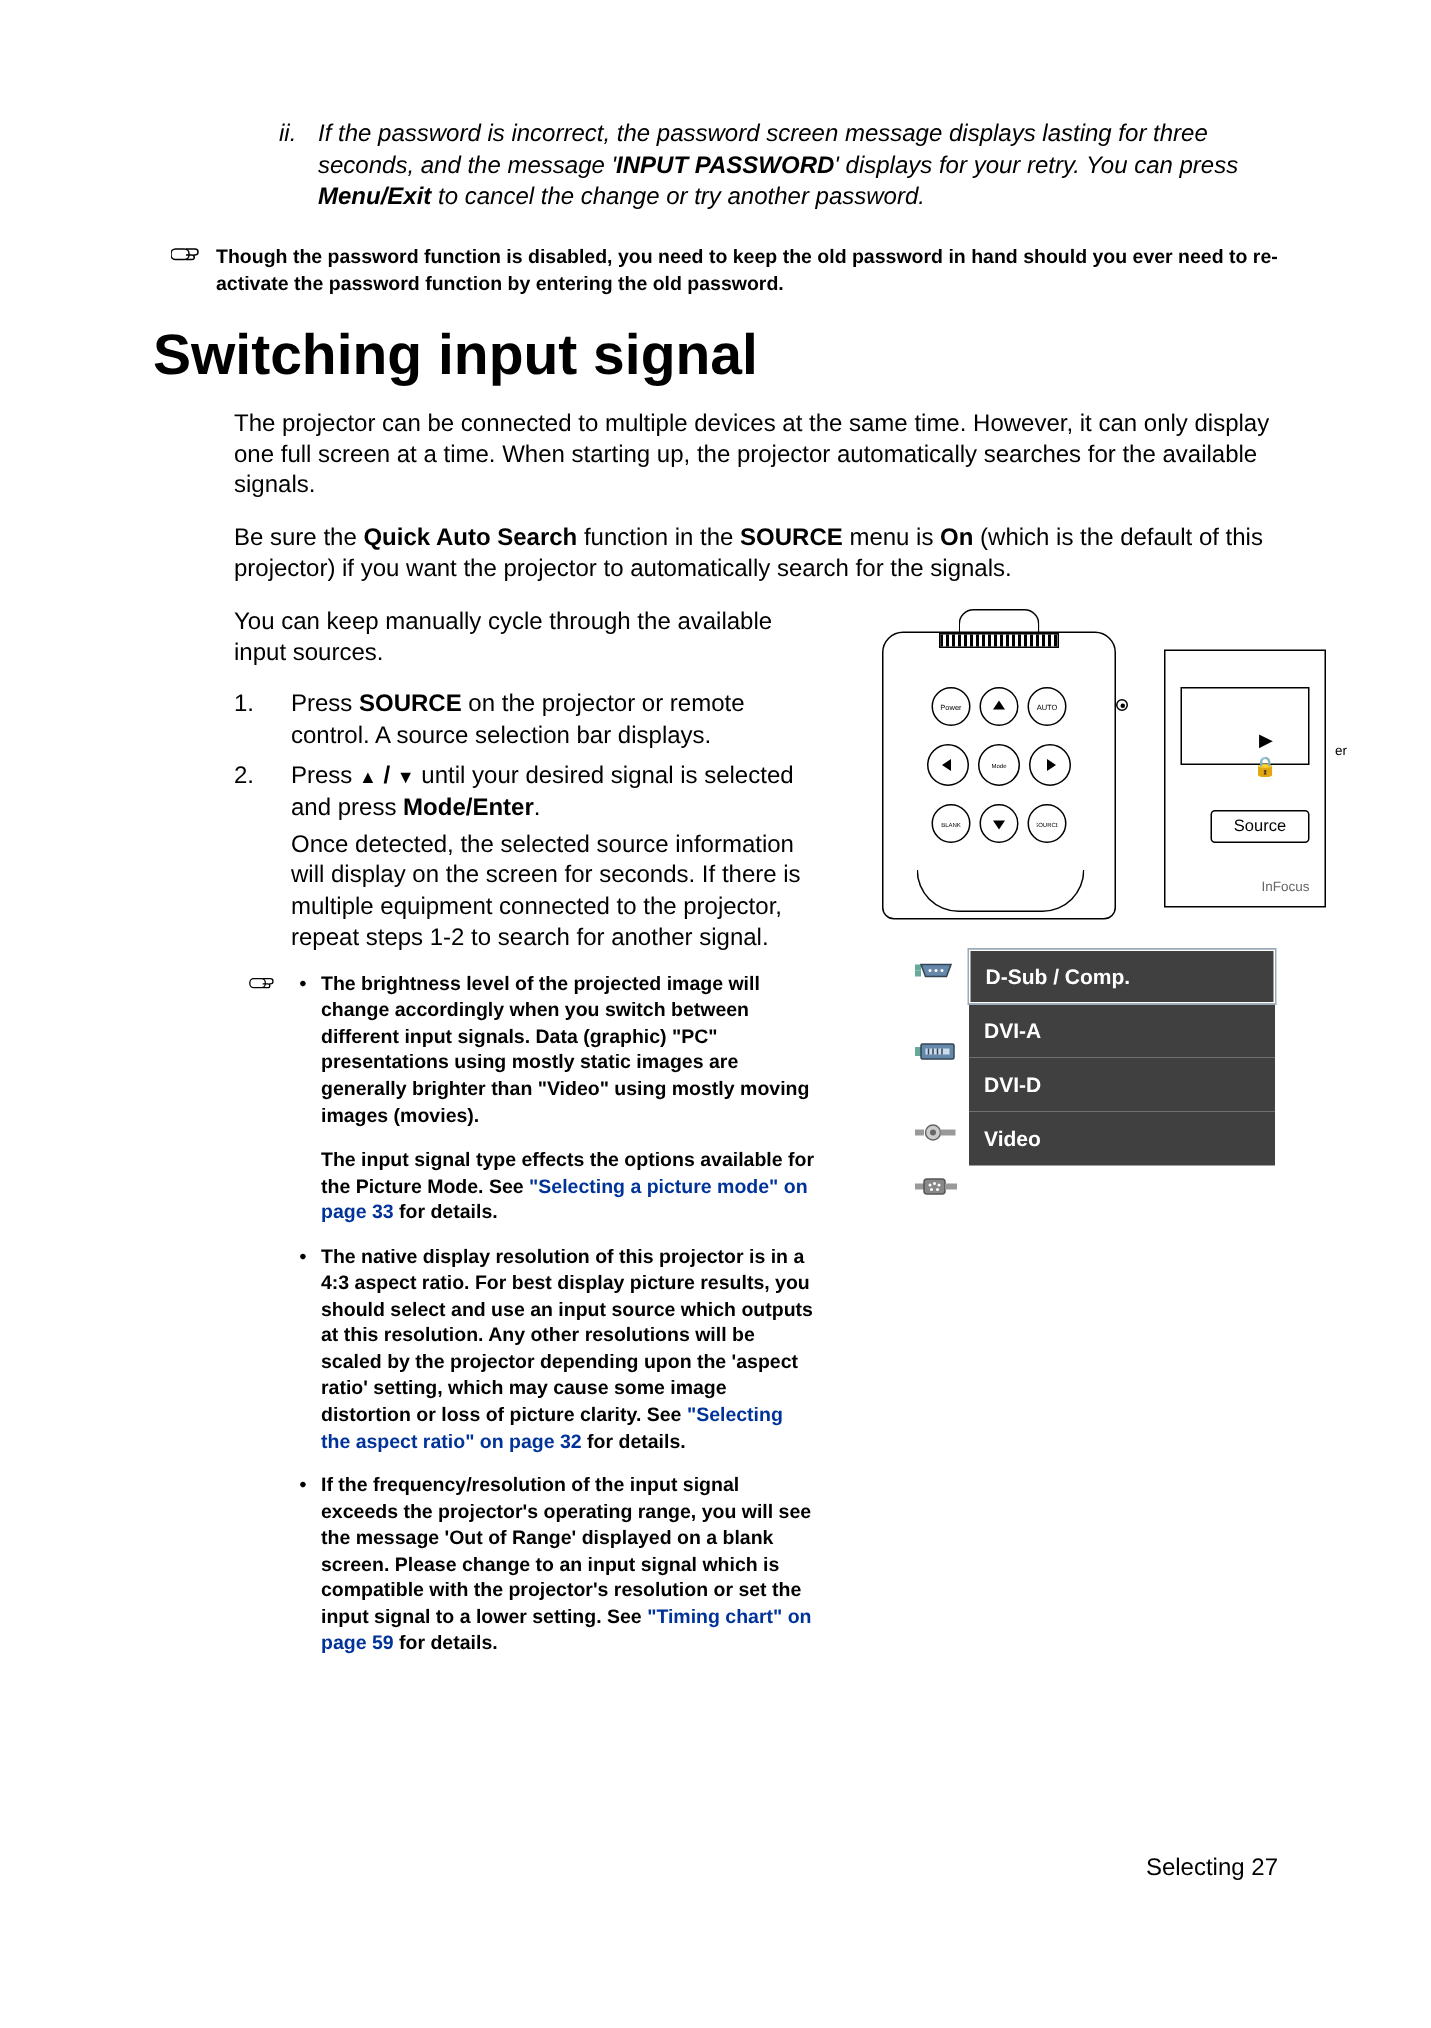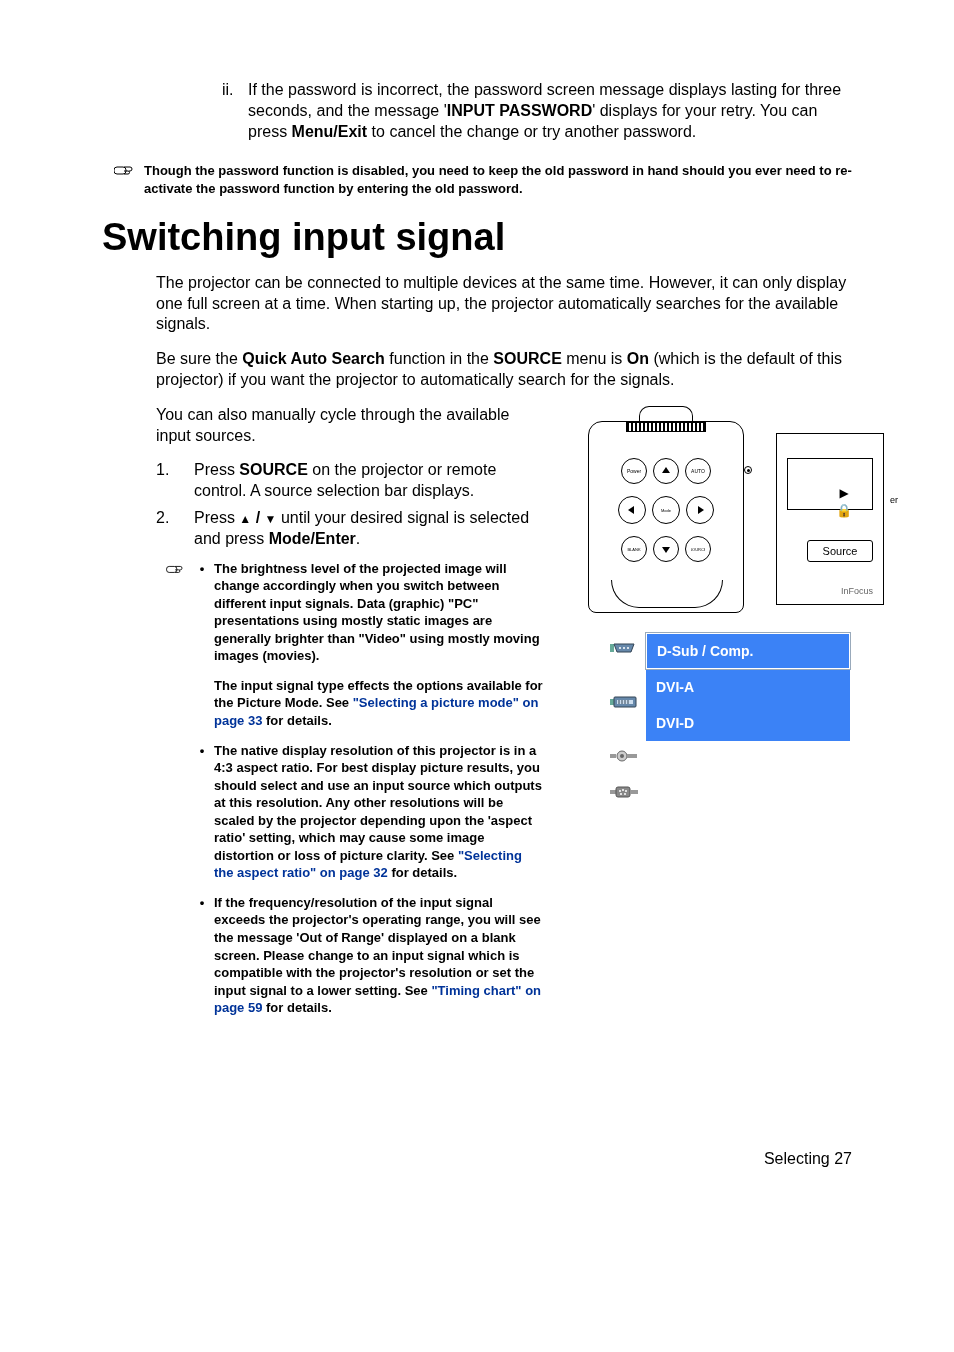--- a/index.html
+++ b/index.html
@@ -5,21 +5,21 @@
     * { box-sizing: border-box; margin: 0; padding: 0; }
     body {
       font-family: Arial, Helvetica, sans-serif;
       font-size: 16px;
       color: #000;
       background: #fff;
       width: 954px;
       padding: 80px 102px 60px 102px;
       line-height: 1.3;
     }
-    .indent-block-2 { margin-left: 120px; margin-bottom: 12px; }
+    .indent-block-2 { margin-left: 84px; margin-bottom: 12px; font-style: italic; }
     .sub-item { display: flex; margin-bottom: 14px; }
     .sub-item-marker { width: 26px; flex: 0 0 26px; }
     .sub-item-body { }
     .note-row { display: flex; margin-top: 20px; margin-bottom: 16px; }
     .note-icon-col { width: 42px; flex: 0 0 42px; display: flex; justify-content: flex-end; padding-right: 8px; }
     .note-body { flex: 1; font-weight: bold; font-size: 13px; line-height: 1.35; }
     h1.section-title {
       font-family: Arial, Helvetica, sans-serif;
       font-size: 38px;
       font-weight: bold;
@@ -78,21 +78,21 @@
     .device2 .brand { position:absolute; bottom:6px; right:10px; font-size:9px; color:#666; }
     .device2::before{
       content:""; position:absolute; top:8px; left:-1px; right:-1px; height:10px;
     }
     
     .menu { width: 248px; margin-left: 48px; }
     .menu-row { display:flex; align-items:center; height:36px; }
     .menu-row.double { height:72px;justify-content:center; }
     .menu-icon-cell { width:44px; flex:0 0 44px; display:flex; align-items:center; justify-content:center; }
     .menu-label-cell { flex:1; height:100%; display:flex; flex-direction:column; justify-content:center;}
-    .menu-label { background:#3b82f6; color:#fff; font-size:14px; font-weight:bold; height:36px; display:flex; align-items:center; padding-left:10px; }
+    .menu-label { background:#404040; color:#fff; font-size:14px; font-weight:bold; height:36px; display:flex; align-items:center; padding-left:10px; }
     .menu-label.sel { border:1px solid #fff; position:relative; }
     .menu-label.sel::after{
       content:""; position:absolute; inset:-2px; border:1px solid #9ab; pointer-events:none;
     }
     .mi-svg { width:32px; height:20px; }
   </style>
 </head>
 <body>
 
 <div class="indent-block-2">
@@ -120,33 +120,34 @@
 <h1 class="section-title">Switching input signal</h1>
 
 <p class="para">The projector can be connected to multiple devices at the same time. However, it can only display one full screen at a time. When starting up, the projector automatically searches for the available signals.</p>
 
 <p class="para">
   <span>Be sure the </span><b>Quick Auto Search</b><span> function in the </span><b>SOURCE</b><span> menu is </span><b>On</b><span> (which is the default of this projector) if you want the projector to automatically search for the signals.</span>
 </p>
 
 <div class="two-col">
   <div class="left-col">
-    <p style="margin-bottom:14px;">You can also manually cycle through the available input sources.</p>
+    <p style="margin-bottom:14px;">You can keep manually cycle through the available input sources.</p>
 
     <ol class="num-list">
       <li class="num-item">
         <div class="num">1.</div>
         <div class="num-body">
           <span>Press </span><b>SOURCE</b><span> on the projector or remote control. A source selection bar displays.</span>
         </div>
       </li>
       <li class="num-item">
         <div class="num">2.</div>
         <div class="num-body">
           <span>Press </span><span class="tri">▲</span><b> / </b><span class="tri">▼</span><span> until your desired signal is selected and press </span><b>Mode/Enter</b><span>.</span>
+          <div style="margin-top:4px;">Once detected, the selected source information will display on the screen for seconds. If there is multiple equipment connected to the projector, repeat steps 1-2 to search for another signal.</div>
         </div>
       </li>
     </ol>
 
     <div style="margin-top:10px;">
       <div class="small-note-row">
         <div class="hand">
           <span>
             <svg width="20" height="12" viewBox="0 0 22 14">
                 <rect x="0" y="4" width="12" height="7" rx="3" fill="none" stroke="#000" stroke-width="1"></rect>
@@ -298,20 +299,23 @@
         <div class="menu-icon-cell">
           <span>
             <svg class="mi-svg" viewBox="0 0 32 20">
                 <rect x="2" y="8" width="6" height="4" fill="#999"></rect>
                 <circle cx="14" cy="10" r="5" fill="#ccc" stroke="#666"></circle>
                 <circle cx="14" cy="10" r="2" fill="#666"></circle>
                 <rect x="19" y="8" width="10" height="4" fill="#999"></rect>
               </svg>
           </span>
         </div>
+        <div class="menu-label-cell">
+            <div class="menu-label">Video</div>
+          </div>
       </div>
       <div class="menu-row">
         <div class="menu-icon-cell">
           <span>
             <svg class="mi-svg" viewBox="0 0 32 20">
                 <rect x="2" y="8" width="6" height="4" fill="#999"></rect>
                 <rect x="8" y="5" width="14" height="10" rx="2" fill="#888" stroke="#555"></rect>
                 <circle cx="12" cy="9" r="1" fill="#fff"></circle>
                 <circle cx="15" cy="8" r="1" fill="#fff"></circle>
                 <circle cx="18" cy="9" r="1" fill="#fff"></circle>

